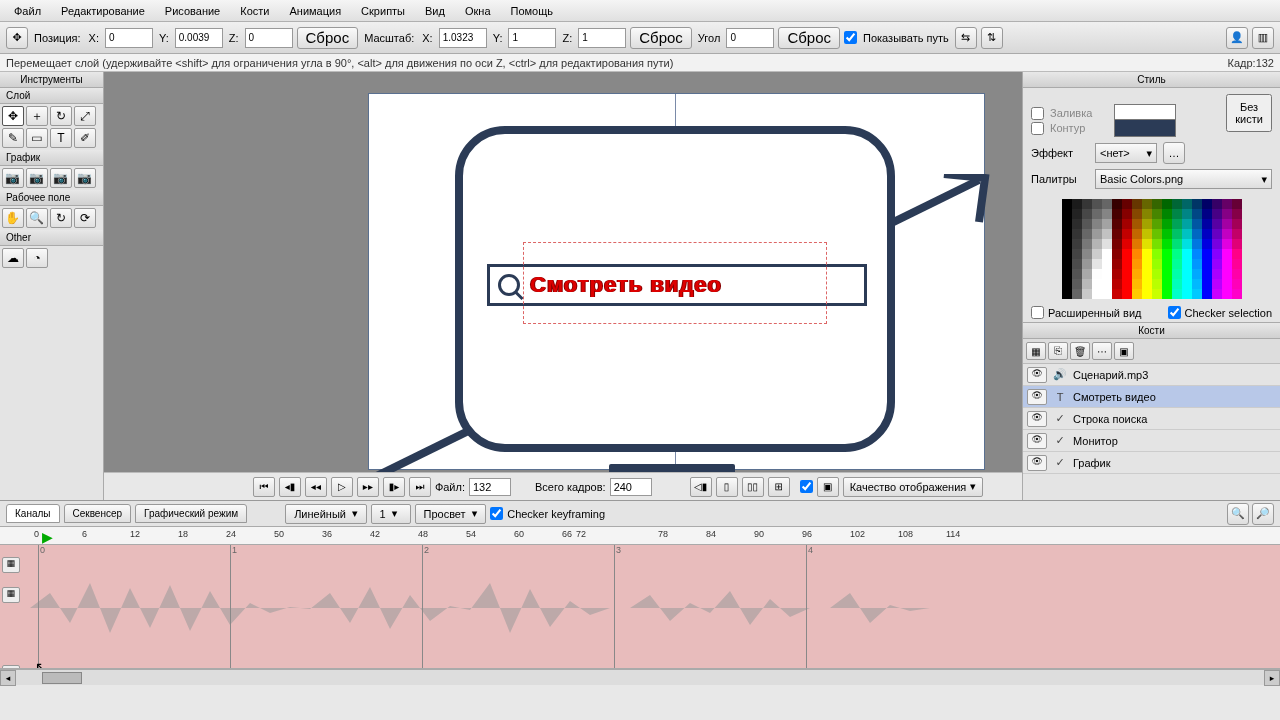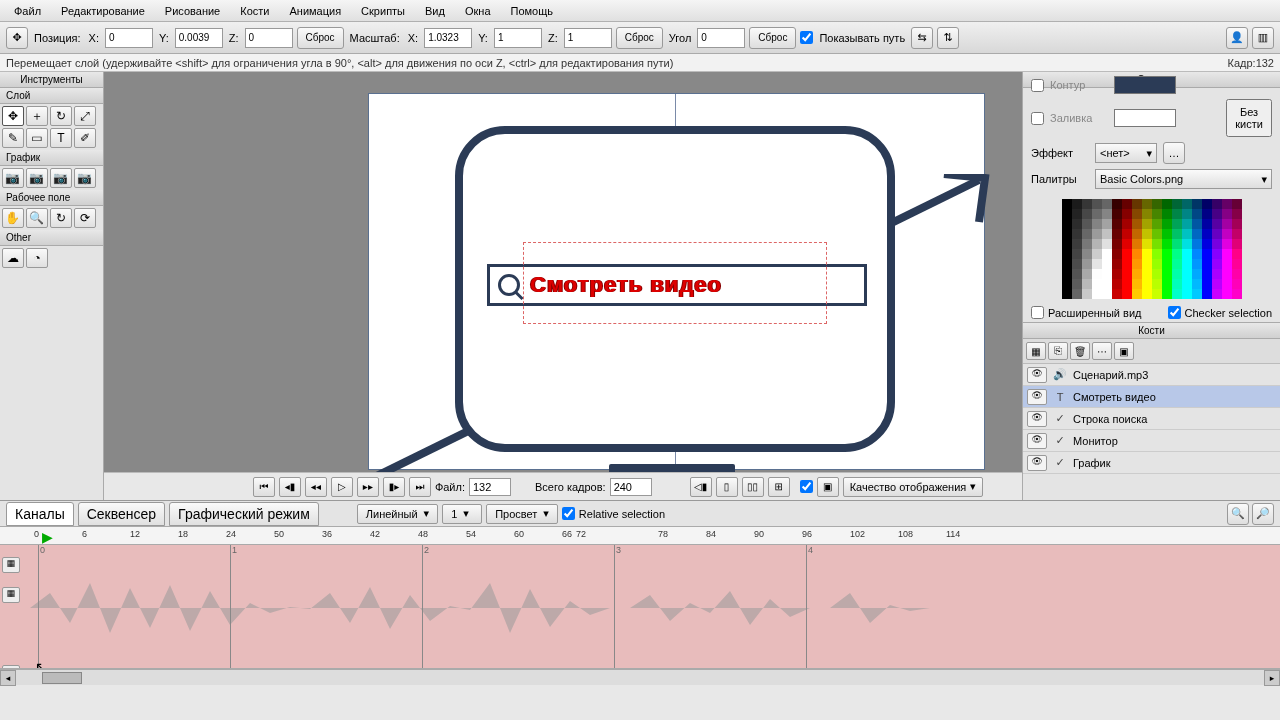--- a/index.html
+++ b/index.html
@@ -2,21 +2,21 @@
 <html><head>
 <meta charset="utf-8">
 <style>
 *{box-sizing:border-box;margin:0;padding:0;font-family:Tahoma,Arial,sans-serif;font-size:11px;user-select:none}
 body{background:#e8e8e8;width:1280px;height:720px;overflow:hidden;position:relative}
 .menubar{height:22px;background:linear-gradient(#f5f5f5,#e0e0e0);border-bottom:1px solid #b0b0b0;display:flex;align-items:center;padding:0 4px}
 .menubar span{padding:3px 10px;cursor:pointer}
 .toolbar{height:32px;background:linear-gradient(#f0f0f0,#d8d8d8);border-bottom:1px solid #aaa;display:flex;align-items:center;padding:0 6px;gap:4px}
 .toolbar .lbl{margin:0 2px}
 .toolbar input[type=text]{width:48px;height:20px;border:1px solid #999;background:#fff;padding:0 3px;font-size:10px}
-.toolbar .btn{height:22px;padding:0 8px;background:linear-gradient(#fafafa,#dedede);border:1px solid #999;border-radius:3px;cursor:pointer;font-size:10px}
+.toolbar .btn{height:22px;padding:0 8px;background:linear-gradient(#fafafa,#dedede);border:1px solid #999;border-radius:3px;cursor:pointer;font-size:15px}
 .iconbtn{width:22px;height:22px;background:linear-gradient(#fafafa,#dedede);border:1px solid #999;border-radius:3px;display:inline-flex;align-items:center;justify-content:center;cursor:pointer}
 .hintbar{height:18px;background:#f2f2f2;border-bottom:1px solid #bbb;display:flex;align-items:center;padding:0 6px;font-size:10px;color:#333}
 .hintbar .right{margin-left:auto}
 .mainrow{display:flex;height:428px}
 .leftpanel{width:104px;background:#e4e4e4;border-right:1px solid #aaa;display:flex;flex-direction:column}
 .panelhdr{background:linear-gradient(#e8e8e8,#d0d0d0);border-bottom:1px solid #aaa;padding:2px 6px;font-size:10px;text-align:center}
 .toolgrid{display:flex;flex-wrap:wrap;padding:2px;gap:2px}
 .toolgrid .tb{width:22px;height:20px;background:linear-gradient(#fafafa,#e0e0e0);border:1px solid #999;border-radius:2px;display:flex;align-items:center;justify-content:center;cursor:pointer;font-size:12px}
 .toolgrid .tb.sel{background:#fff;border-color:#555}
 .canvas-area{flex:1;background:#888;position:relative;display:flex;flex-direction:column}
@@ -48,21 +48,21 @@
 .layers{flex:1;display:flex;flex-direction:column;border-top:1px solid #aaa}
 .layers .ltools{display:flex;gap:2px;padding:3px;border-bottom:1px solid #bbb;background:#ddd}
 .layers .ltools div{width:20px;height:18px;background:linear-gradient(#fafafa,#e0e0e0);border:1px solid #999;border-radius:2px;display:flex;align-items:center;justify-content:center;font-size:10px}
 .layerrow{display:flex;align-items:center;height:22px;border-bottom:1px solid #ccc;padding:0 4px;gap:6px}
 .layerrow.sel{background:#b8c8e8}
 .layerrow .eye{width:20px;height:16px;border:1px solid #999;border-radius:2px;background:#f4f4f4;font-size:9px;text-align:center}
 .layerrow .ico{width:14px;text-align:center;color:#444}
 .bottom{display:flex;flex-direction:column;border-top:1px solid #999}
 .tl-hdr{background:linear-gradient(#e8e8e8,#d0d0d0);border-bottom:1px solid #aaa;text-align:center;padding:2px;font-size:10px}
 .tl-tools{height:26px;background:#e4e4e4;border-bottom:1px solid #aaa;display:flex;align-items:center;padding:0 6px;gap:4px}
-.tl-tools .tab{padding:3px 8px;background:linear-gradient(#fafafa,#e0e0e0);border:1px solid #999;border-radius:3px 3px 0 0;cursor:pointer;font-size:14px}
+.tl-tools .tab{padding:3px 8px;background:linear-gradient(#fafafa,#e0e0e0);border:1px solid #999;border-radius:3px 3px 0 0;cursor:pointer;font-size:10px}
 .tl-tools .tab.sel{background:#fff}
 .tl-tools .dd{height:20px;padding:0 8px;background:linear-gradient(#fafafa,#dedede);border:1px solid #999;border-radius:2px;display:flex;align-items:center;gap:6px;font-size:10px}
 .ruler{height:18px;background:#f4f4f4;border-bottom:1px solid #aaa;display:flex;align-items:center;position:relative;padding-left:30px}
 .ruler span{position:absolute;font-size:9px;color:#333;top:2px}
 .ruler .play{position:absolute;left:42px;top:2px;color:#0a0;font-size:14px}
 .tracks{height:124px;background:#e8bcbc;position:relative;border-bottom:1px solid #aaa;overflow:hidden}
 .wave{position:absolute;left:30px;right:12px;top:28px;height:70px;opacity:.55}
 .tracks .sideicons{position:absolute;left:2px;top:12px;display:flex;flex-direction:column;gap:14px}
 .tracks .sideicons div{width:18px;height:16px;border:1px solid #999;background:#eee;border-radius:2px;font-size:9px;text-align:center}
 .hscroll{height:16px;background:#ddd;border-top:1px solid #aaa;position:relative}
@@ -199,30 +199,30 @@
           <span>Качество отображения</span>
           <span>▾</span>
         </div>
       <div style="flex:.2"></div>
     </div>
   </div>
 
   <div class="rightpanel">
     <div class="panelhdr">Стиль</div>
     <div class="style-area">
-      <div class="style-row" style="margin-top:-18px">
-          <input type="checkbox" style="">
-          <span class="sl">Контур</span>
-          <div class="swatch" style="background:#2b3b56"></div>
-        </div>
       <div class="style-row">
           <input type="checkbox" style="">
           <span class="sl">Заливка</span>
           <div class="swatch" style="background:#fff"></div>
         <button class="btn" style="height:38px;margin-left:auto;width:46px;white-space:normal;line-height:12px">Без кисти</button>
+        </div>
+      <div class="style-row" style="margin-top:-18px">
+          <input type="checkbox" style="">
+          <span class="sl">Контур</span>
+          <div class="swatch" style="background:#2b3b56"></div>
         </div>
       <div class="style-row">
           <span style="width:58px">Эффект</span>
           <div class="sel" style="width:62px;height:20px;background:linear-gradient(#fafafa,#dedede);border:1px solid #999;padding:0 4px;display:flex;justify-content:space-between;align-items:center">
             <span>&lt;нет&gt;</span>
             <span>▾</span>
           </div>
           <div class="iconbtn">…</div>
         </div>
       <div class="style-row">
@@ -474,21 +474,21 @@
       </div>
     <div class="dd" style="width:40px">
         <span>1</span>
         <span>▾</span>
       </div>
     <div class="dd">
         <span>Просвет</span>
         <span>▾</span>
       </div>
     <input type="checkbox" checked="" style="">
-    <span>Relative selection</span>
+    <span>Checker keyframing</span>
     <div style="margin-left:auto;display:flex;gap:3px">
       <div class="iconbtn">🔍</div>
       <div class="iconbtn">🔎</div>
     </div>
   </div>
   <div class="ruler" id="ruler">
     <div class="play">▶</div>
   <span style="left: 34px;">0</span>
       <span style="left: 82px;">6</span>
       <span style="left: 130px;">12</span>

